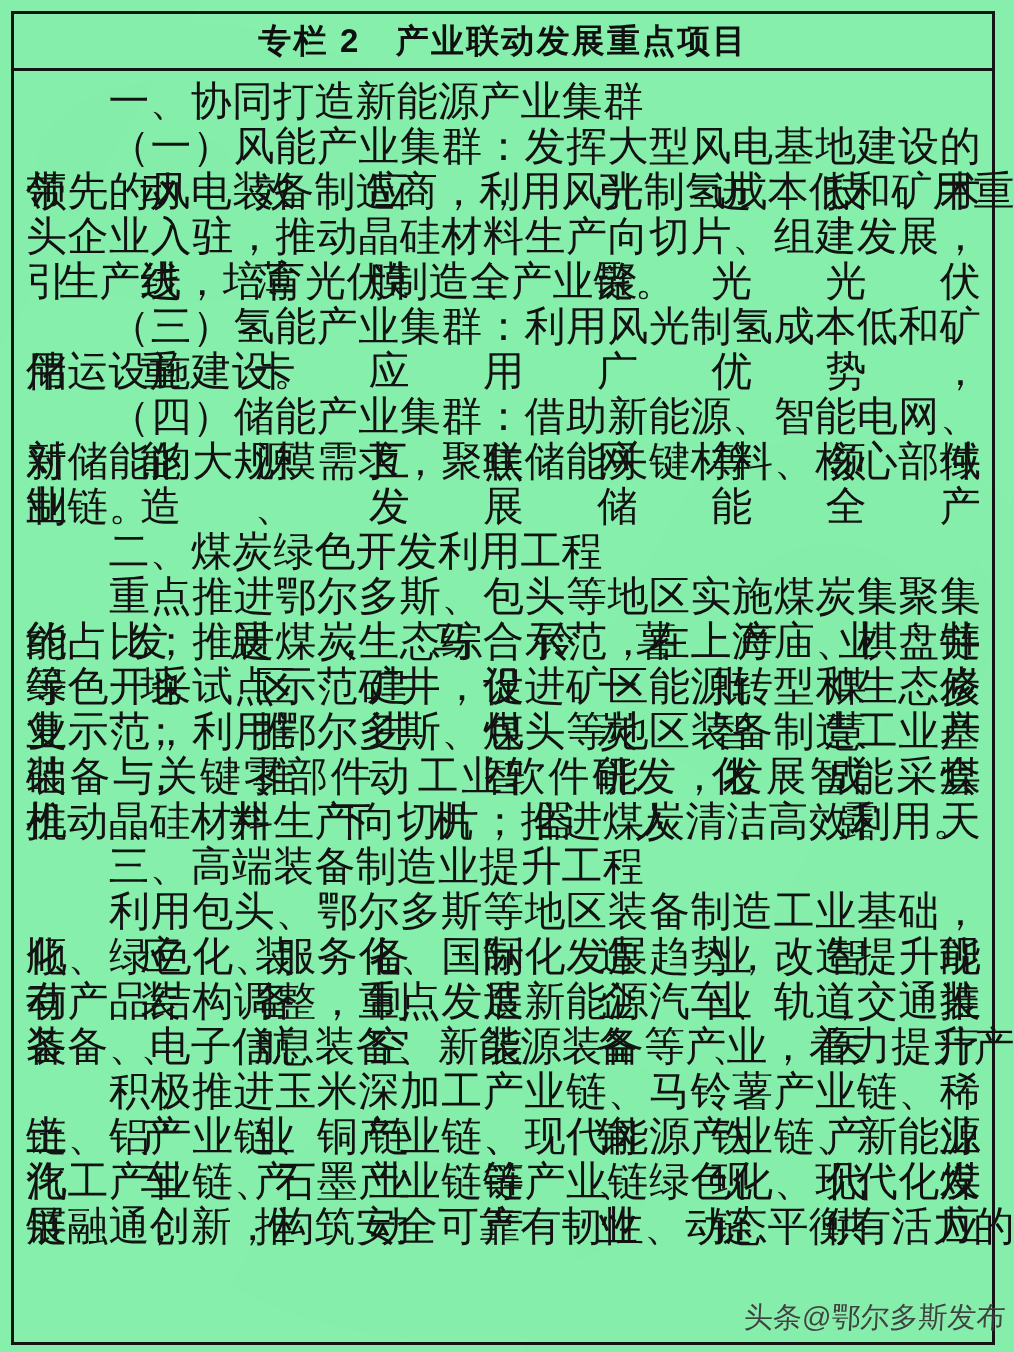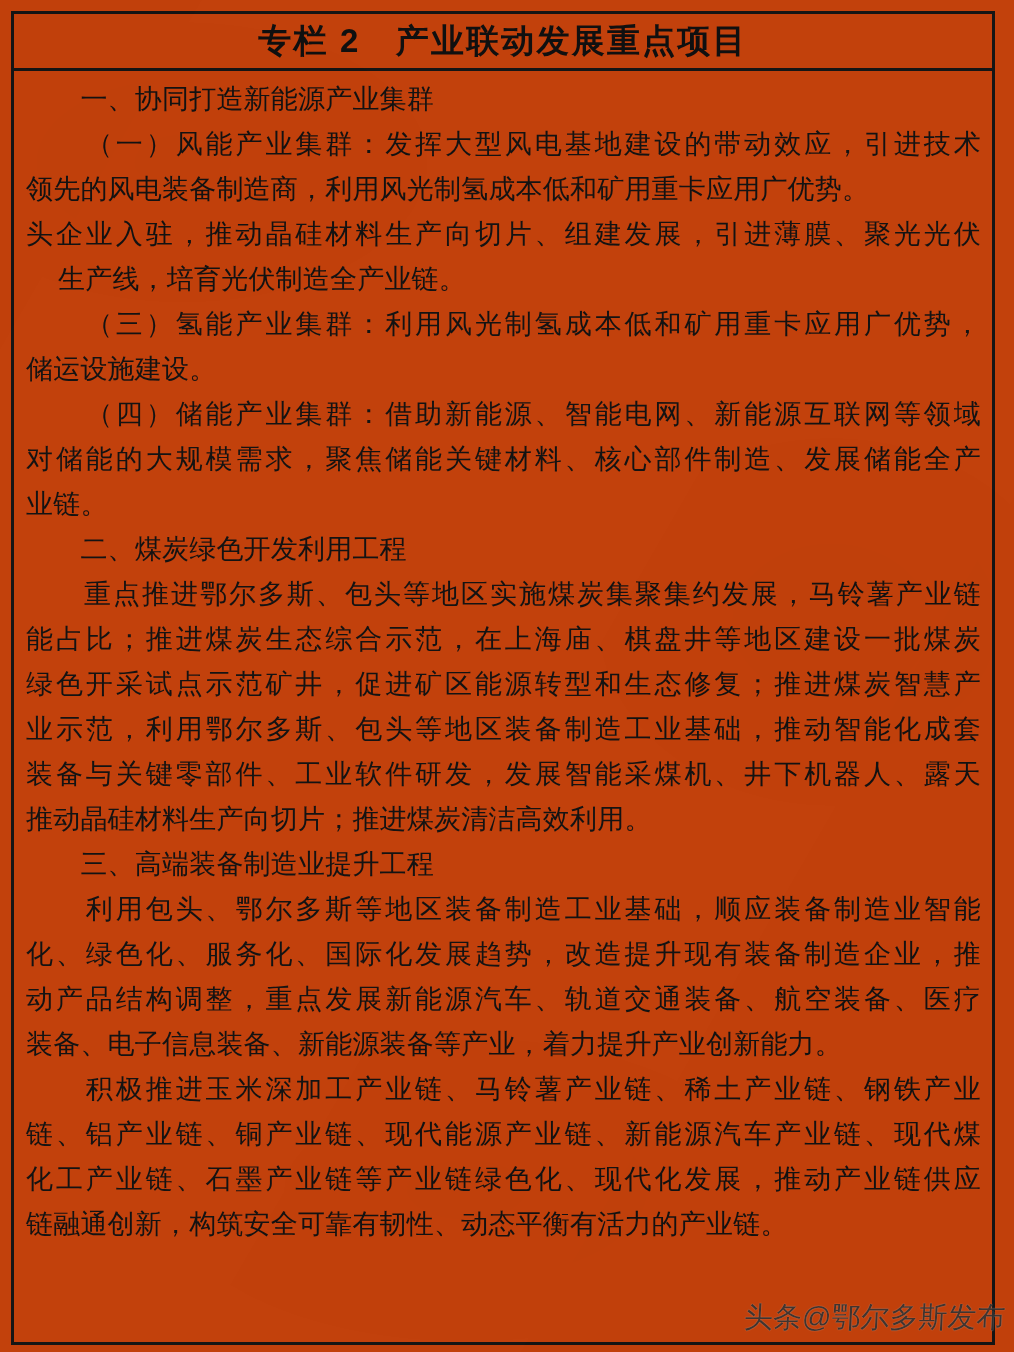--- a/index.html
+++ b/index.html
@@ -15,21 +15,21 @@
     overflow: hidden;
     position: relative;
   }
 
   
   #sheet {
     position: absolute;
     left: 0; top: 0;
     width: 1014px;
     height: 1352px;
-    background: #c2410c;
+    background: #86efac;
   }
 
   
   #grain {
     position: absolute;
     left: 0; top: 0;
     width: 1014px; height: 1352px;
     pointer-events: none;
     opacity: .5;
     background:
@@ -81,22 +81,22 @@
     top: 57px;
     width: 978px;
     height: 1271px;
     box-sizing: border-box;
     padding: 8px 11px 0 12px;
   }
 
   .block { margin: 0; }
 
   .line {
-    font-family: Liberation Mono, monospace;
-    font-size: 27px;
+    font-family: Liberation Serif, serif;
+    font-size: 41px;
     line-height: 45px;
     height: 45px;
     color: #131313;
     letter-spacing: 0.2px;
     white-space: pre;
     overflow: visible;
   }
 
   
   .line.just {

